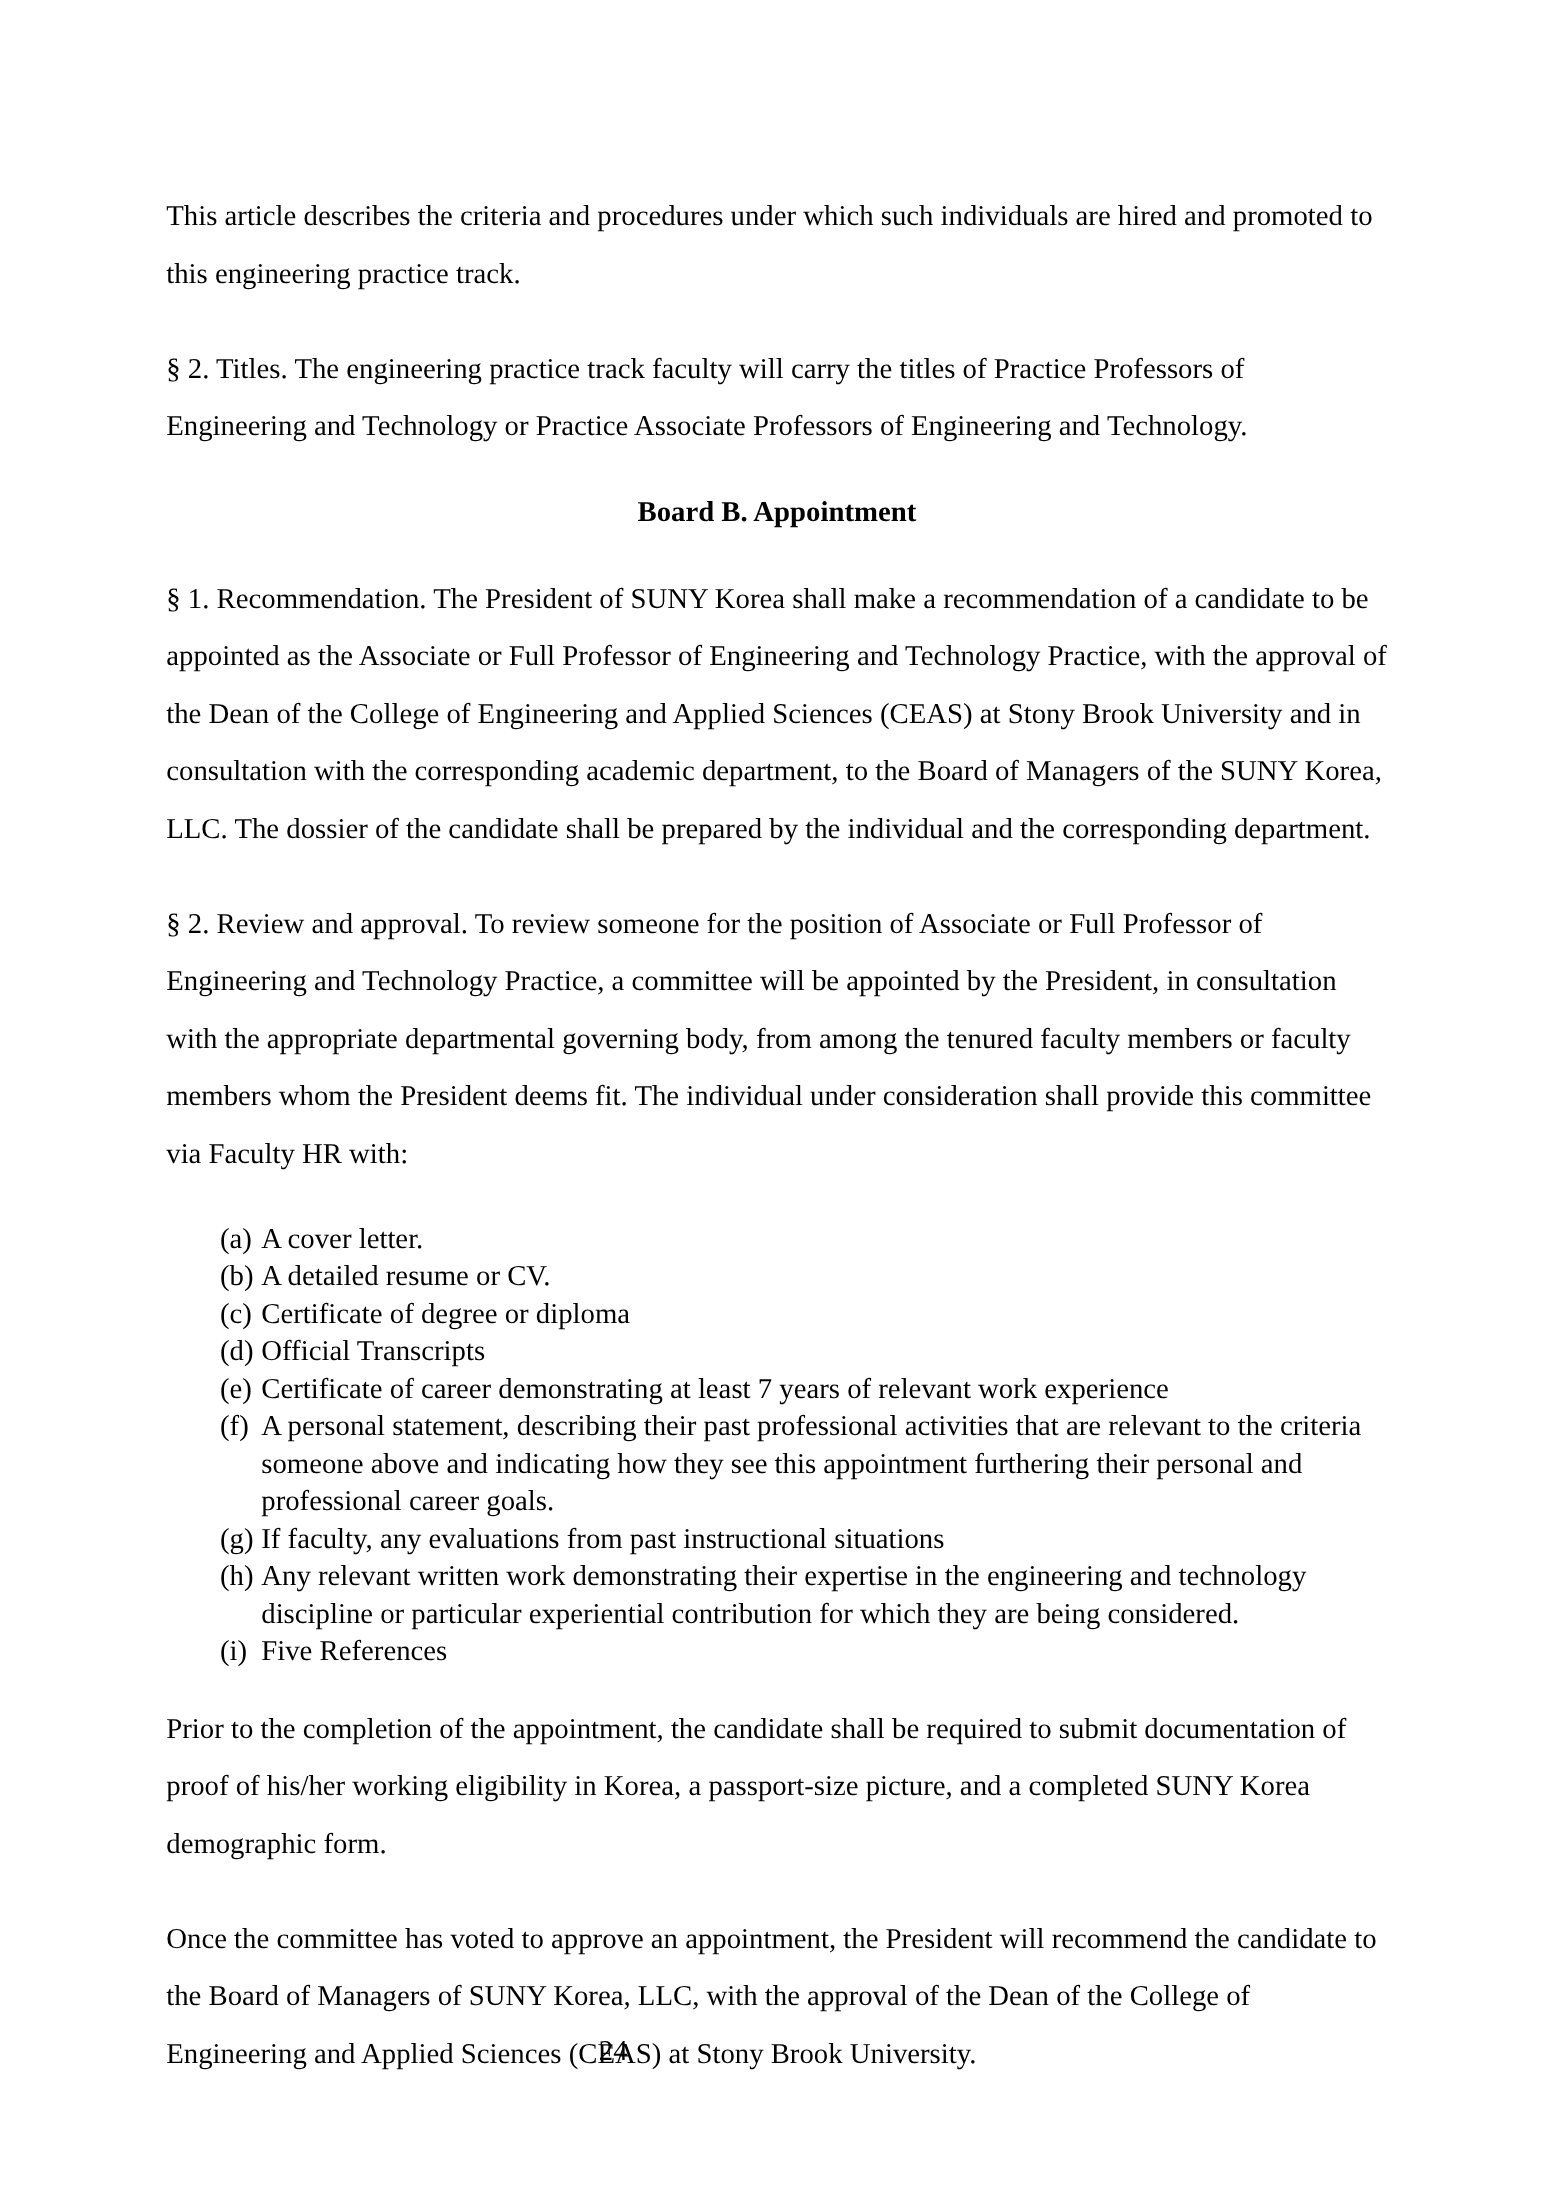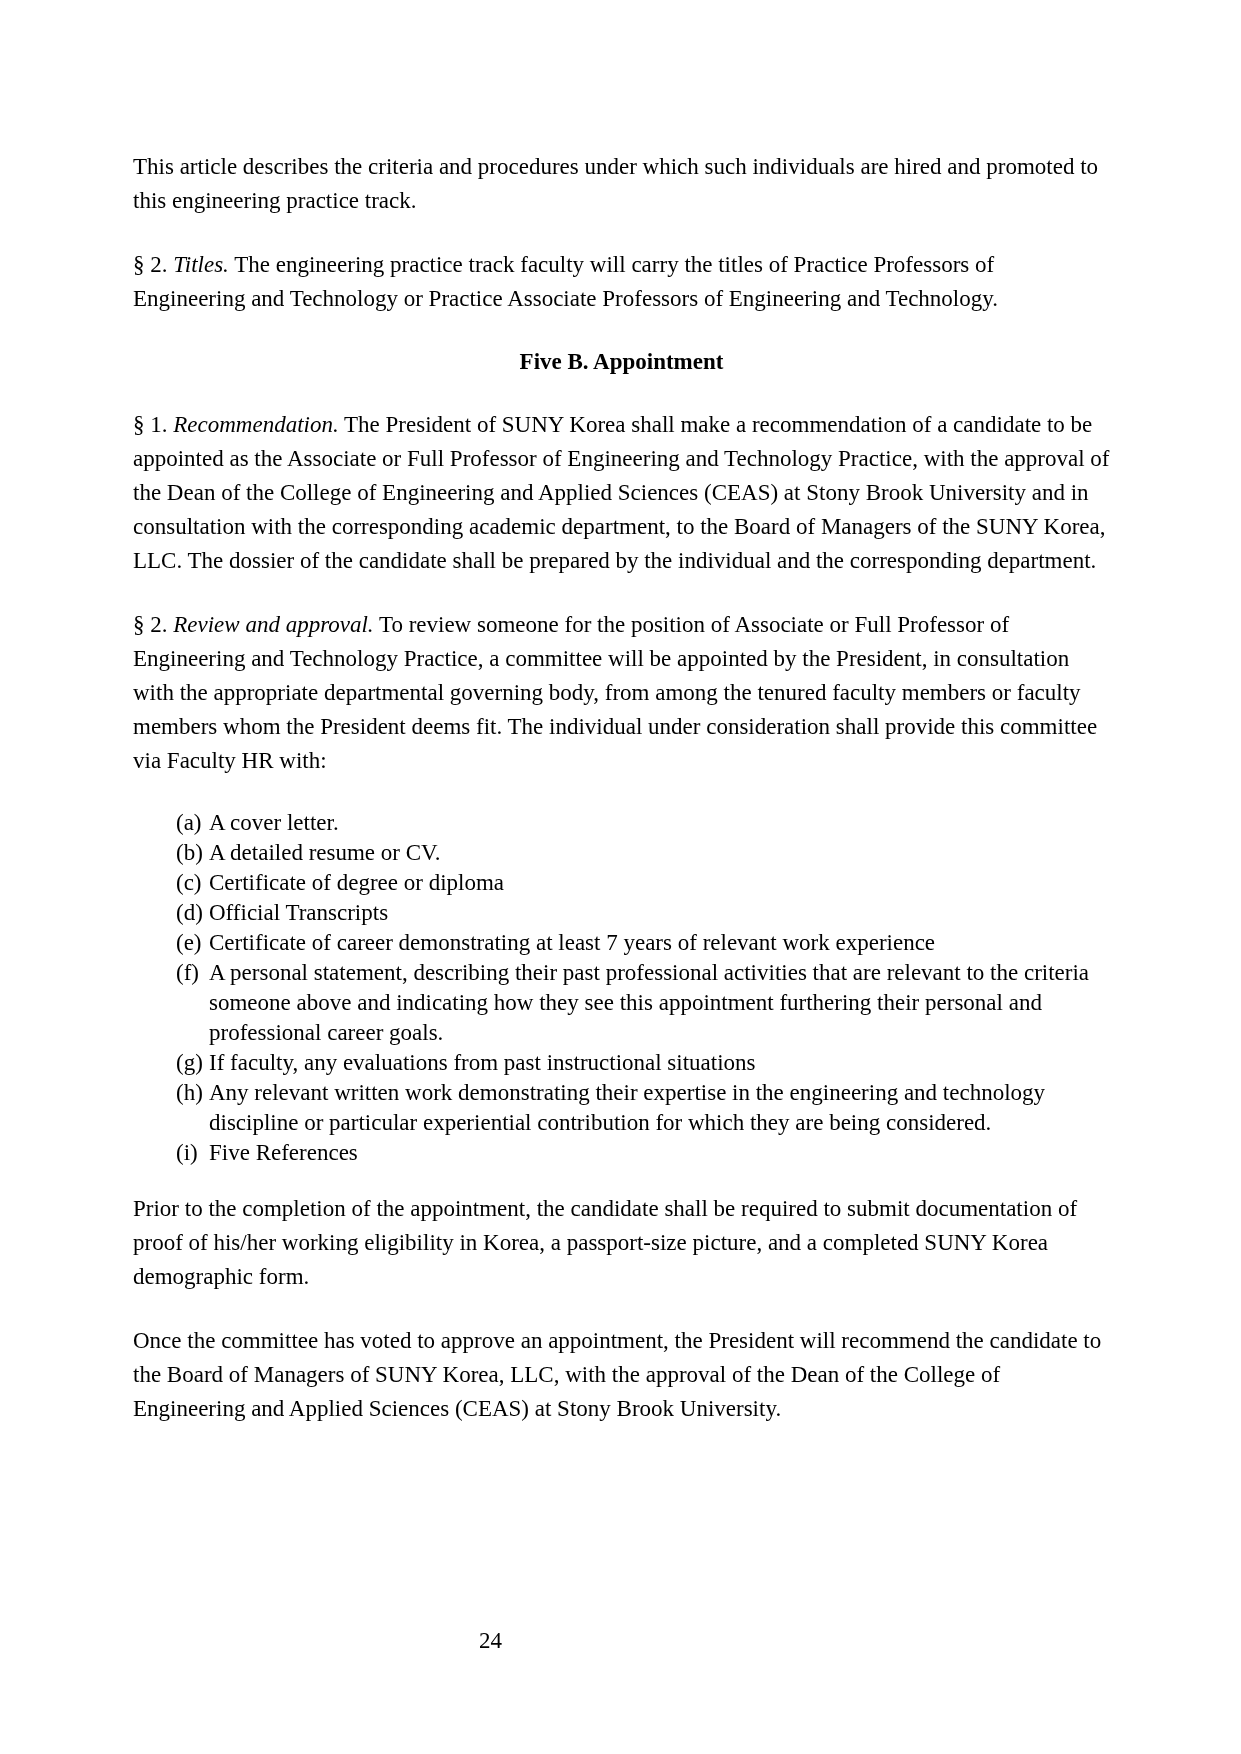--- a/index.html
+++ b/index.html
@@ -18,31 +18,30 @@
     overflow: hidden;
   }
   .content {
     position: absolute;
     left: 133px;
     top: 150px;
     width: 977px;
   }
   .para {
     margin: 0 0 30px 0;
-    line-height: 34px;
+    line-height: 46px;
     text-align: left;
   }
   .section-heading {
     margin: 14px 0 30px 0;
     line-height: 32px;
     text-align: center;
     font-weight: bold;
   }
   .italic-run {
-    font-style: italic;
   }
   .req-list {
     margin: 0 0 24px 0;
   }
   .list-item {
     display: flex;
     line-height: 30px;
   }
   .list-marker {
     margin-left: 43px;
@@ -64,21 +63,21 @@
 </head>
 <body>
 
 <div class="page">
   <div class="content">
 
     <p class="para">This article describes the criteria and procedures under which such individuals are hired and promoted to this engineering practice track.</p>
 
     <p class="para"><span>§ 2. </span><span class="italic-run">Titles.</span><span> The engineering practice track faculty will carry the titles of Practice Professors of Engineering and Technology or Practice Associate Professors of Engineering and Technology.</span></p>
 
-    <div class="section-heading">Five B. Appointment</div>
+    <div class="section-heading">Board B. Appointment</div>
 
     <p class="para"><span>§ 1. </span><span class="italic-run">Recommendation.</span><span> The President of SUNY Korea shall make a recommendation of a candidate to be appointed as the Associate or Full Professor of Engineering and Technology Practice, with the approval of the Dean of the College of Engineering and Applied Sciences (CEAS) at Stony Brook University and in consultation with the corresponding academic department, to the Board of Managers of the SUNY Korea, LLC. The dossier of the candidate shall be prepared by the individual and the corresponding department.</span></p>
 
     <p class="para"><span>§ 2. </span><span class="italic-run">Review and approval.</span><span> To review someone for the position of Associate or Full Professor of Engineering and Technology Practice, a committee will be appointed by the President, in consultation with the appropriate departmental governing body, from among the tenured faculty members or faculty members whom the President deems fit. The individual under consideration shall provide this committee via Faculty HR with:</span></p>
 
     <div class="req-list">
       <div class="list-item">
         <span class="list-marker">(a)</span>
         <span class="list-text">A cover letter.</span>
       </div>

